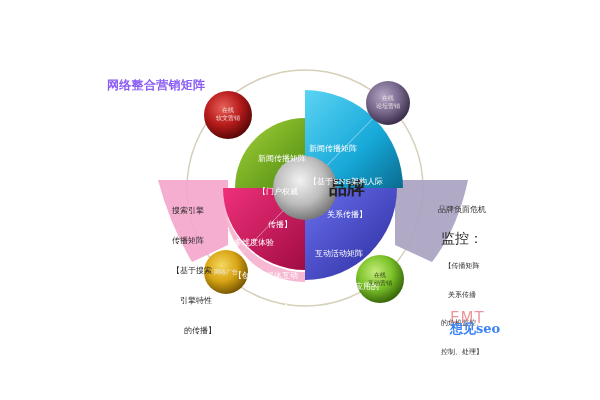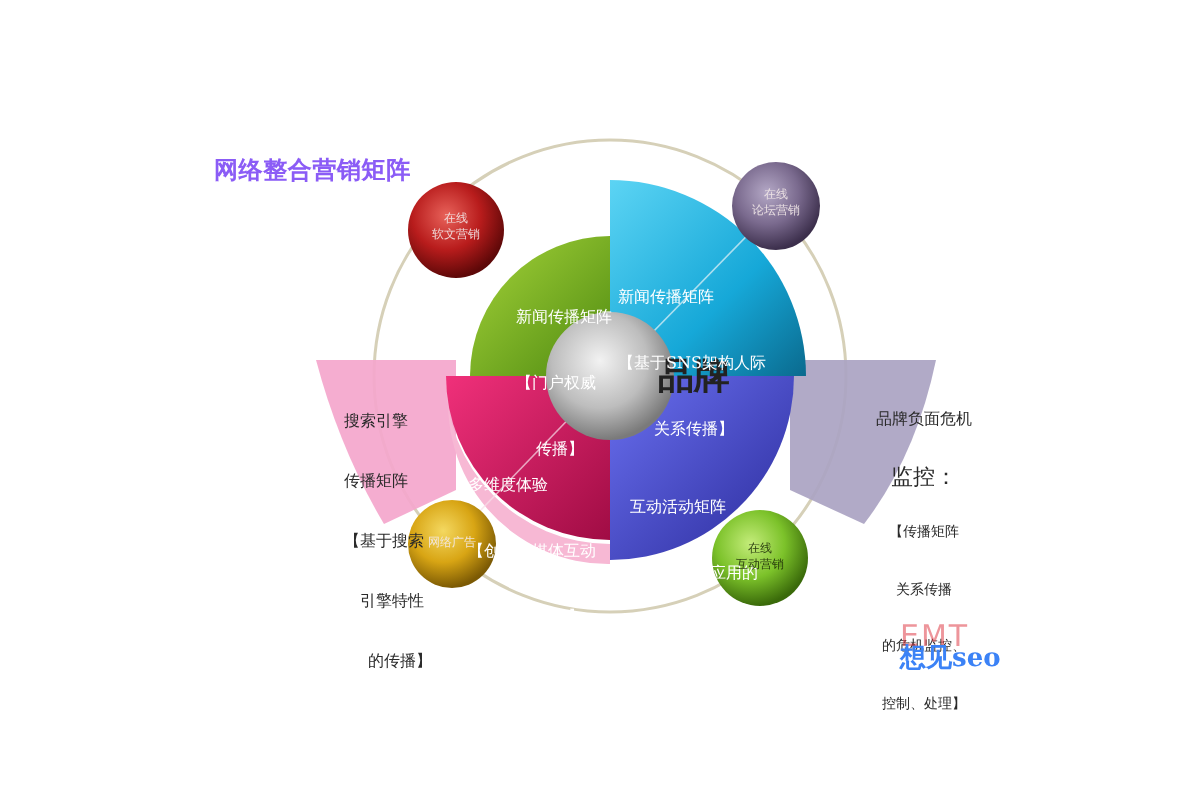--- a/index.html
+++ b/index.html
@@ -120,21 +120,21 @@
 
 <div class="lbl d" style="left:172px; top:186px; line-height:10px;">
   <span class="ln">搜索引擎</span>
   <span class="ln">传播矩阵</span>
   <span class="ln">【基于搜索</span>
   <span class="ln" style="padding-left:8px">引擎特性</span>
   <span class="ln" style="padding-left:12px">的传播】</span>
 </div>
 <div class="lbl d" style="left:438px; top:186px; font-size:7px; line-height:9.5px;text-align:center;">
   <span class="ln" style="font-size:8px">品牌负面危机</span>
-  <span class="ln" style="font-size:11px">监控：</span>
+  <span class="ln" style="font-size:14px">监控：</span>
   <span class="ln">【传播矩阵</span>
   <span class="ln">关系传播</span>
   <span class="ln">的危机监控、</span>
   <span class="ln">控制、处理】</span>
 </div>
 
 <div class="ball-txt" style="left:208px; top:106px;">
   <span class="ln" style="display:block">在线</span>
   <span class="ln" style="display:block">软文营销</span>
 </div>

